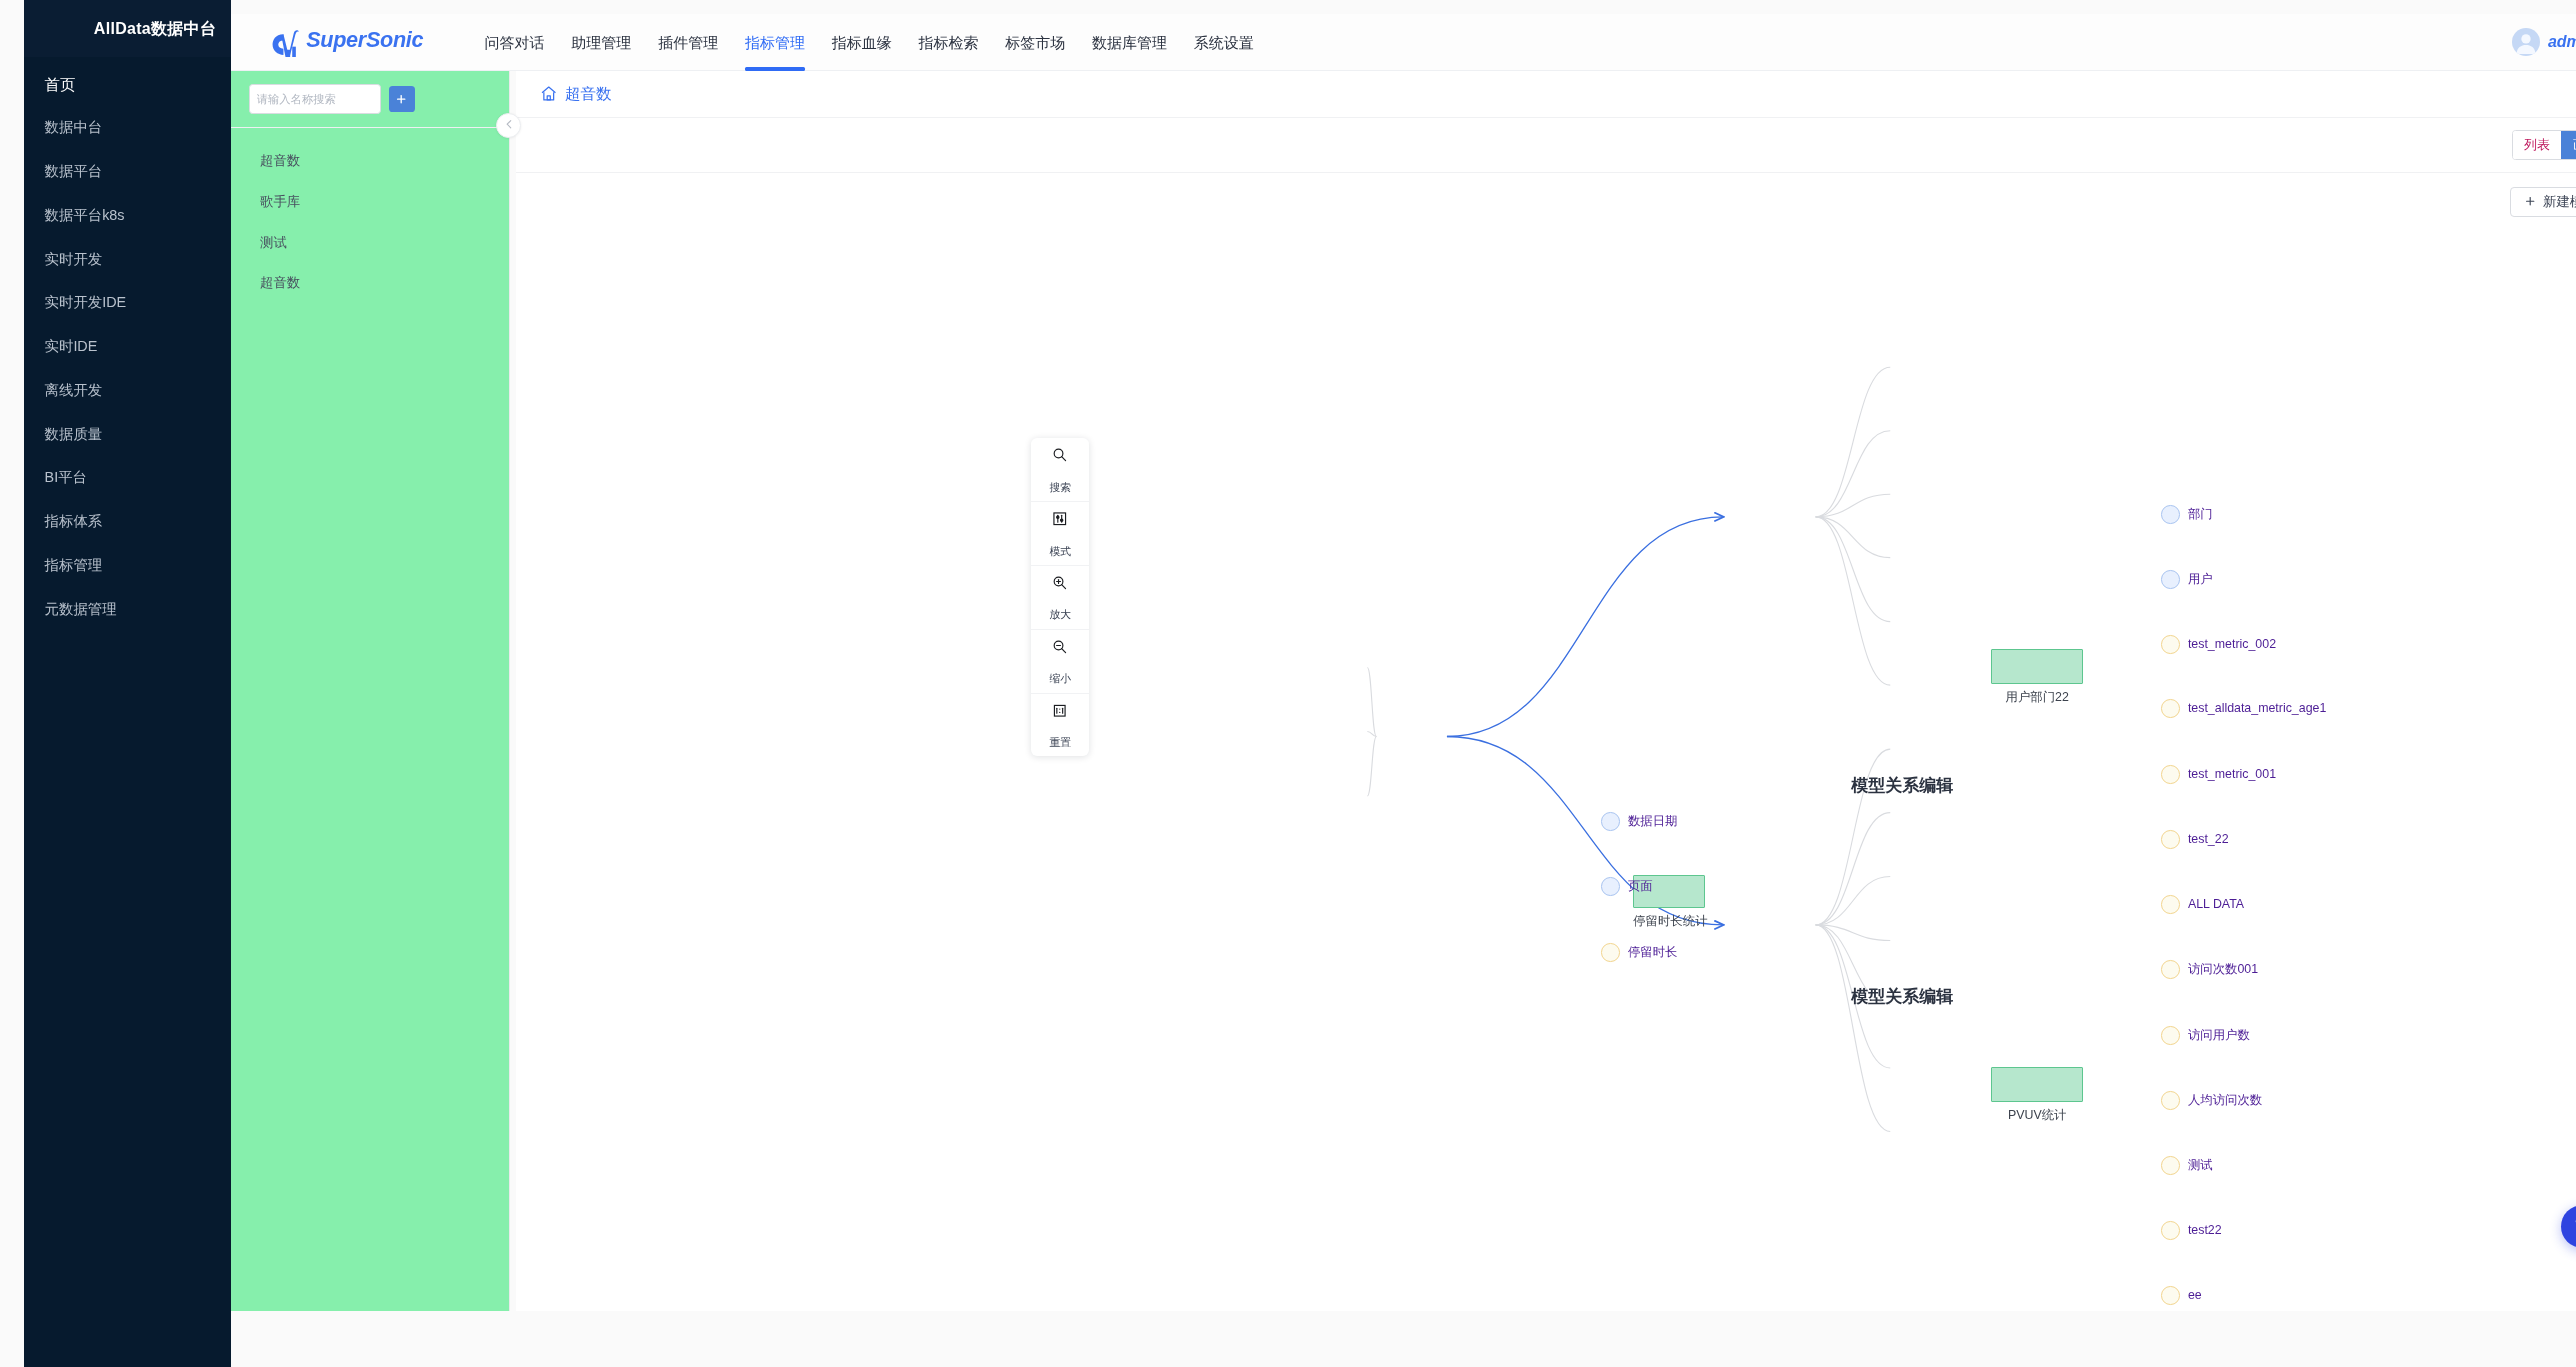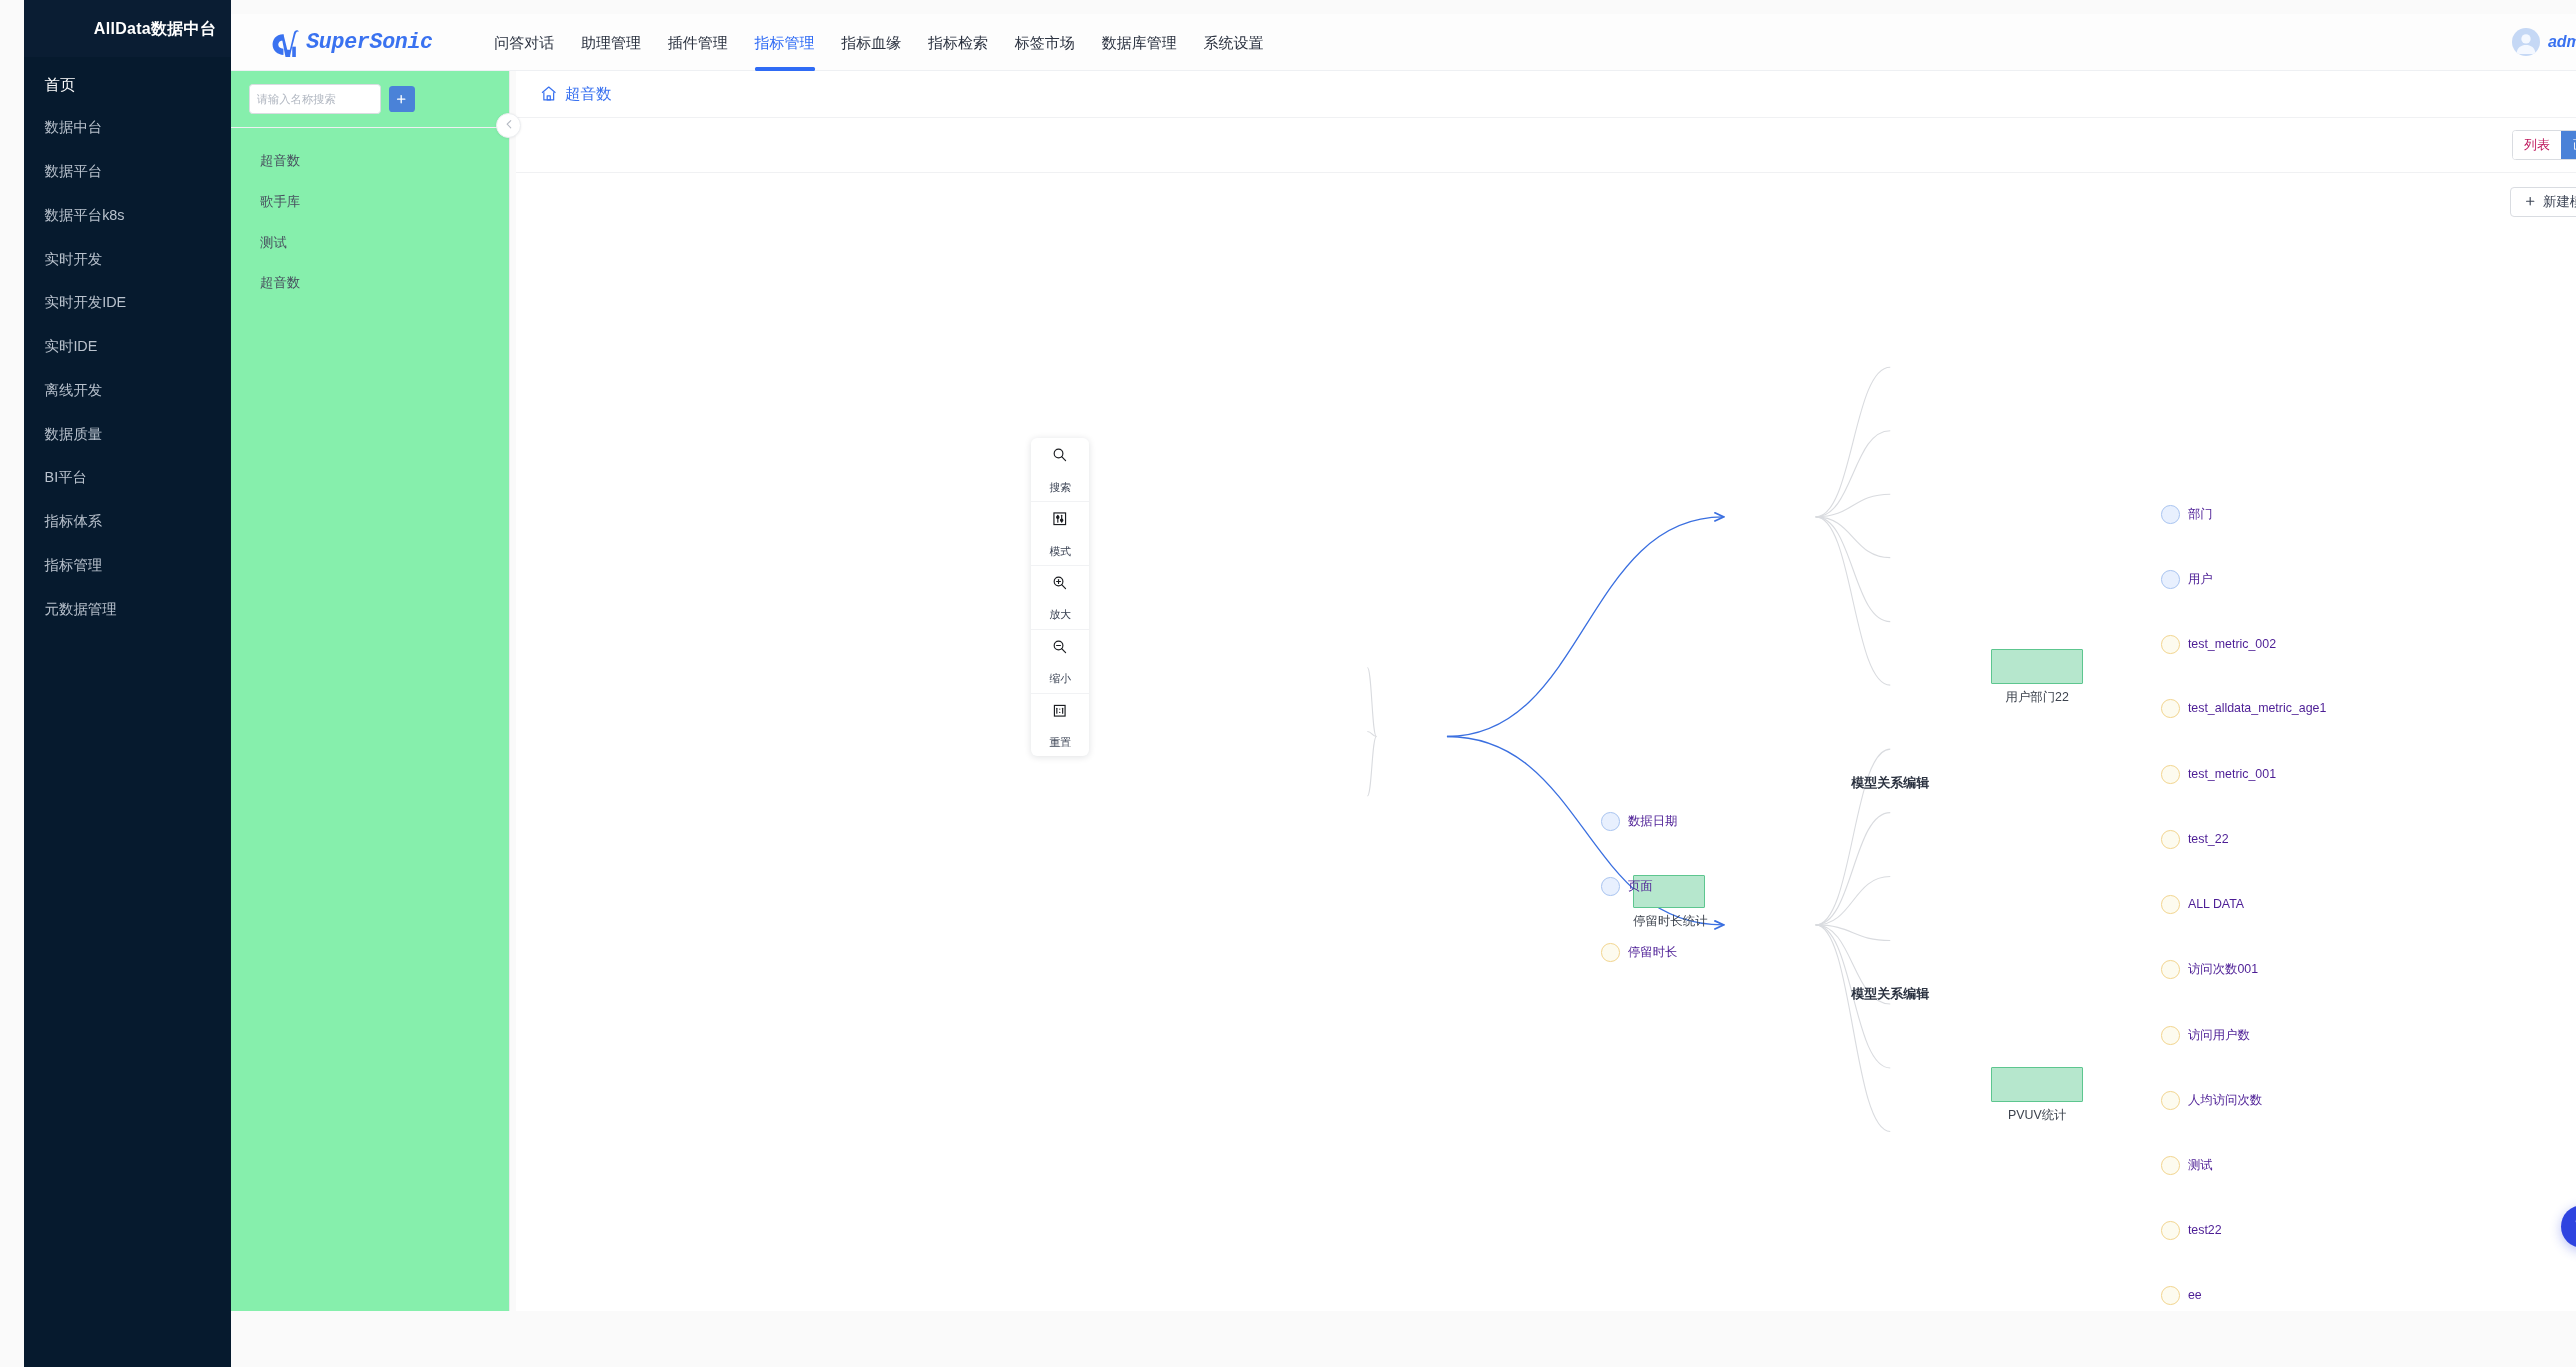--- a/index.html
+++ b/index.html
@@ -34,21 +34,21 @@
   
   .main-wrap {
     position: absolute; left: 231px; top: 0; width: 2405px; height: 1367px;
     background: #fafafa;
   }
   .topbar {
     position: absolute; left: 0; top: 14.4px; width: 2405px; height: 57px;
     background: #fdfdfd; display: flex; align-items: center;
     border-bottom: 0.5px solid #eef0f3;
   }
-  .logo-box { display: flex; align-items: center; margin-left: 40px; font-family: Liberation Mono, monospace; }
+  .logo-box { display: flex; margin-left: 40px; }
   .logo-mark { width: 29px; height: 30px; flex: 0 0 auto; }
   .logo-text {
     margin-left: 6.2px; font-size: 21.6px; font-weight: 700; font-style: italic;
     color: #3a72f0; letter-spacing: -0.3px;
   }
   .top-tabs { display: flex; align-items: flex-end; margin-left: 48px; height: 57px; }
   .top-tab {
     position: relative; padding: 0 13.4px; height: 57px; line-height: 57px;
     font-size: 15px; color: #2b3240; cursor: pointer; white-space: nowrap;
   }
@@ -189,21 +189,21 @@
   .g-circle-node { position: absolute; display: flex; align-items: center; }
   .g-circle {
     width: 18.5px; height: 18.5px; border-radius: 50%; flex: 0 0 auto;
   }
   .g-circle.dim { background: #e8f0fe; border: 1.5px solid #a9c4f0; }
   .g-circle.metric { background: #fdfbef; border: 1.5px solid #f2d58f; }
   .g-circle-label {
     margin-left: 8.2px; font-size: 12.4px; color: #4c1d95; white-space: nowrap;
   }
   .edge-label {
-    position: absolute; font-size: 13px; color: #2b3240; font-weight: 600;
+    position: absolute; font-size: 17px; color: #2b3240; font-weight: 600;
     white-space: nowrap;
   }
 
   .fab {
     position: absolute; right: 32px; bottom: 63px; width: 43px; height: 43px;
     border-radius: 50%; background: #2f44e0;
     display: flex; align-items: center; justify-content: center;
     box-shadow: 0 3.1px 11.3px rgba(47,68,224,.33); cursor: pointer; z-index: 9;
   }
 </style>

